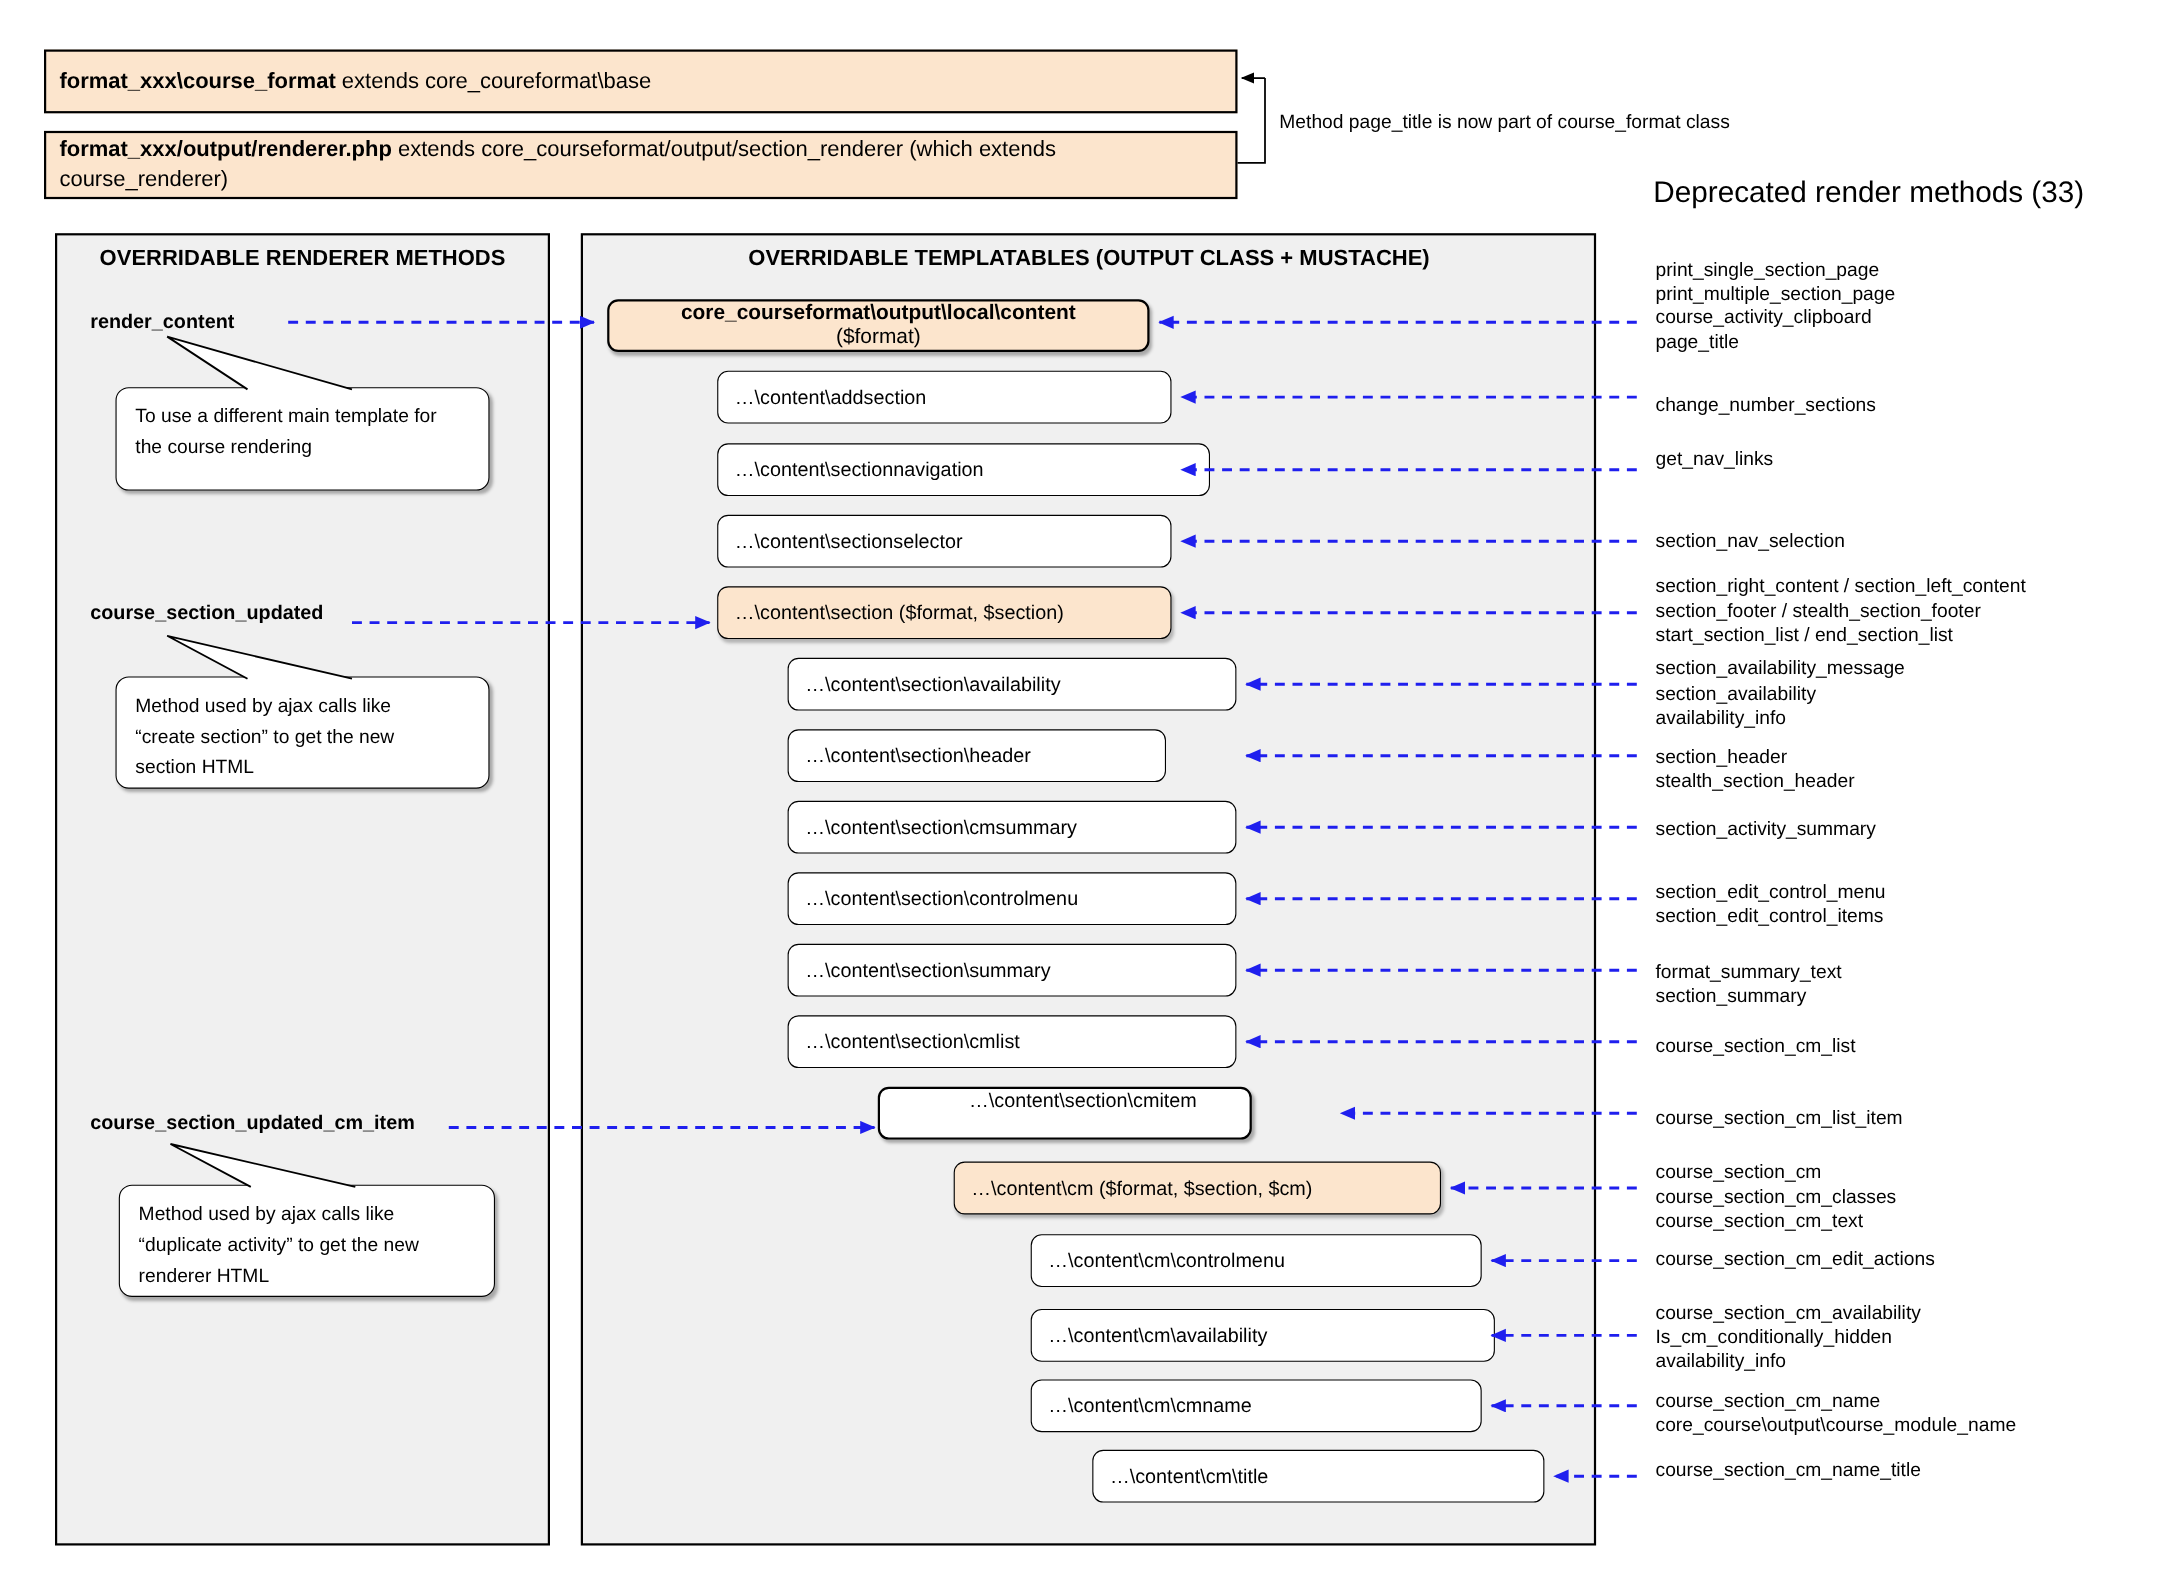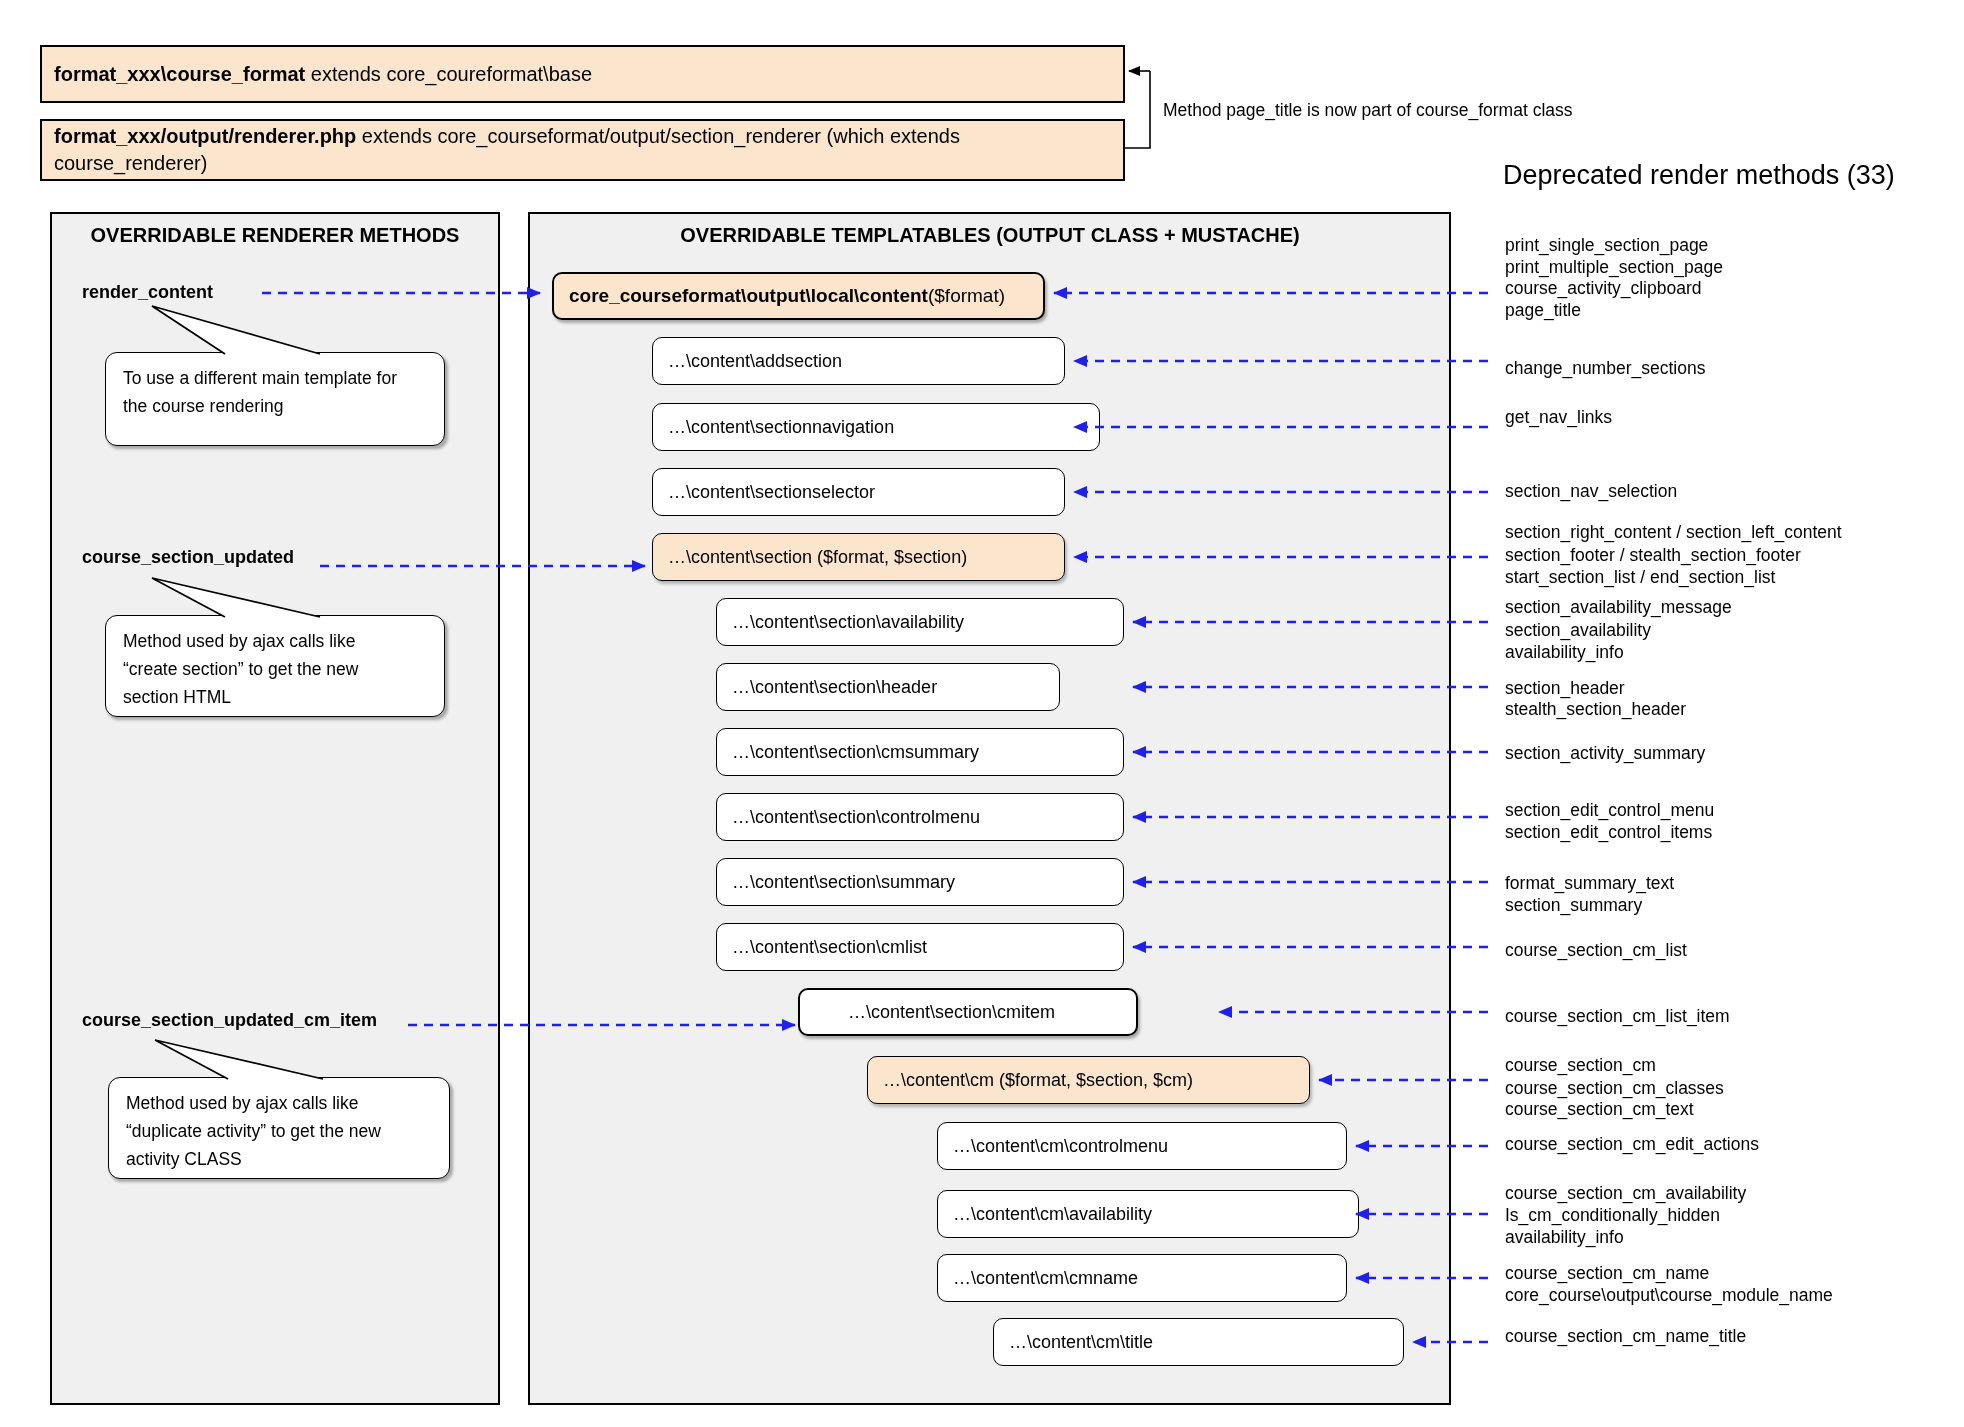--- a/index.html
+++ b/index.html
@@ -22,21 +22,21 @@
     line-height:27px;
   }
   .note-text { position:absolute; font-size:17.5px; white-space:nowrap; }
   .dep-title { position:absolute; left:1503px; top:160px; font-size:27px; white-space:nowrap; }
   .box {
     position:absolute; height:48px; border:1.6px solid #000; border-radius:10px;
     background:#fff; display:flex; align-items:center; padding:0 15px;
     font-size:18px; box-sizing:border-box; white-space:nowrap;
   }
   .box.orange { background:#fce5cd; box-shadow:2px 3px 3px rgba(0,0,0,0.25); }
-  .box.thick  { border-width:2.8px; box-shadow:2px 3px 3px rgba(0,0,0,0.3); }
+  .box.thick  { border-width:2.8px; box-shadow:2px 3px 3px rgba(0,0,0,0.3);flex-direction:column; }
   .box.big    { font-size:19px; }
   .right-item { position:absolute; left:1505px; font-size:17.5px; white-space:nowrap; }
   .left-method { position:absolute; left:82px; font-size:18px; font-weight:bold; white-space:nowrap; }
   .bubble {
     position:absolute; background:#fff; border:1.7px solid #000; border-radius:12px;
     box-shadow:2.5px 3px 3px rgba(0,0,0,0.3); padding:11px 17px;
     font-size:17.5px; line-height:28px; box-sizing:border-box; white-space:nowrap;
   }
   .overlay { position:absolute; left:0; top:0; pointer-events:none; }
   b { font-weight:bold; }
@@ -71,21 +71,21 @@
         <div>the course rendering</div>
       </div>
       <div class="bubble" style="left:105px; top:615px; width:340px; height:102px;">
         <div>Method used by ajax calls like</div>
         <div>“create section” to get the new</div>
         <div>section HTML</div>
       </div>
       <div class="bubble" style="left:108px; top:1077px; width:342px; height:102px;">
         <div>Method used by ajax calls like</div>
         <div>“duplicate activity” to get the new</div>
-        <div>activity CLASS</div>
+        <div>renderer HTML</div>
       </div>
       <div class="box orange thick big" style="left:552px; top:272px; width:493px;">
         <b>core_courseformat\output\local\content</b>
         <span> ($format)</span>
       </div>
       <div class="box " style="left:652px; top:337px; width:413px;">…\content\addsection</div>
       <div class="box " style="left:652px; top:403px; width:448px;">…\content\sectionnavigation</div>
       <div class="box " style="left:652px; top:468px; width:413px;">…\content\sectionselector</div>
       <div class="box orange" style="left:652px; top:533px; width:413px;">…\content\section ($format, $section)</div>
       <div class="box " style="left:716px; top:598px; width:408px;">…\content\section\availability</div>

